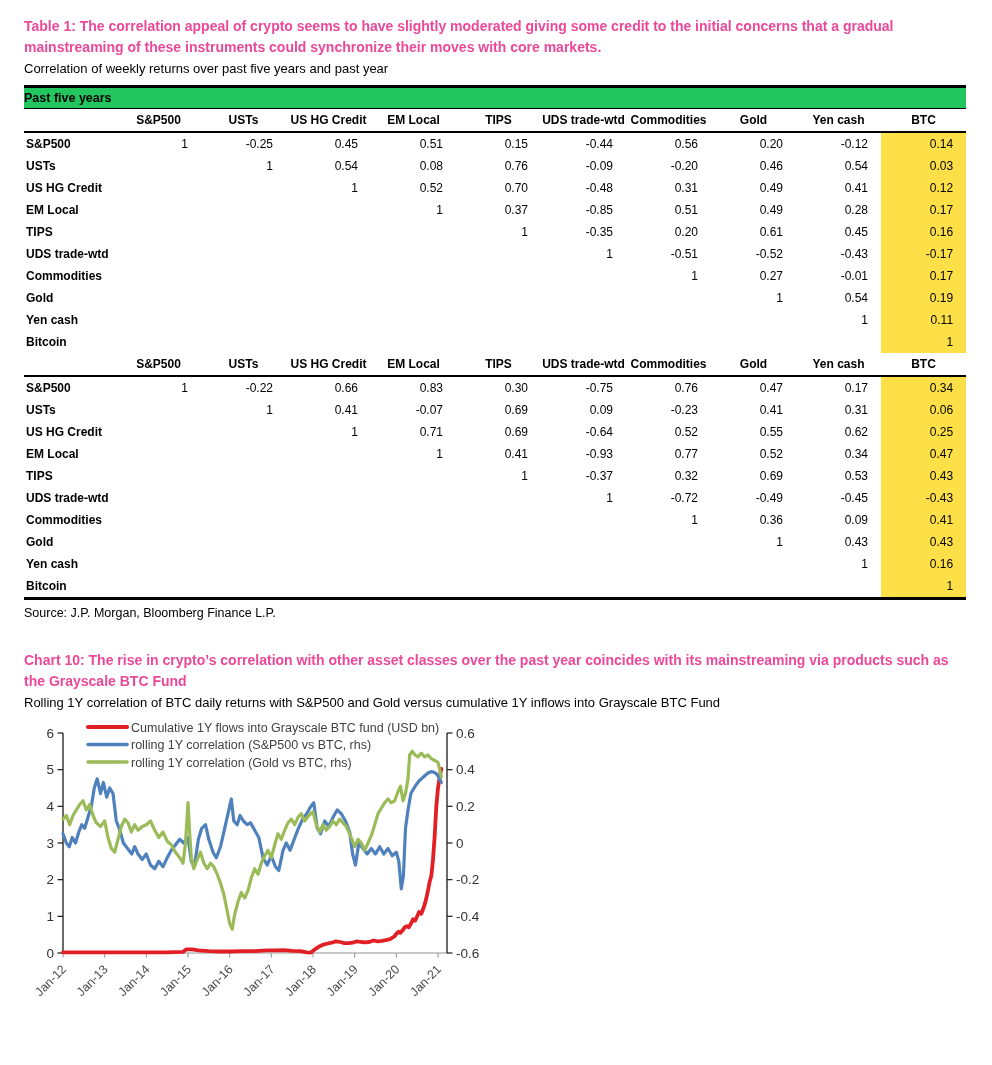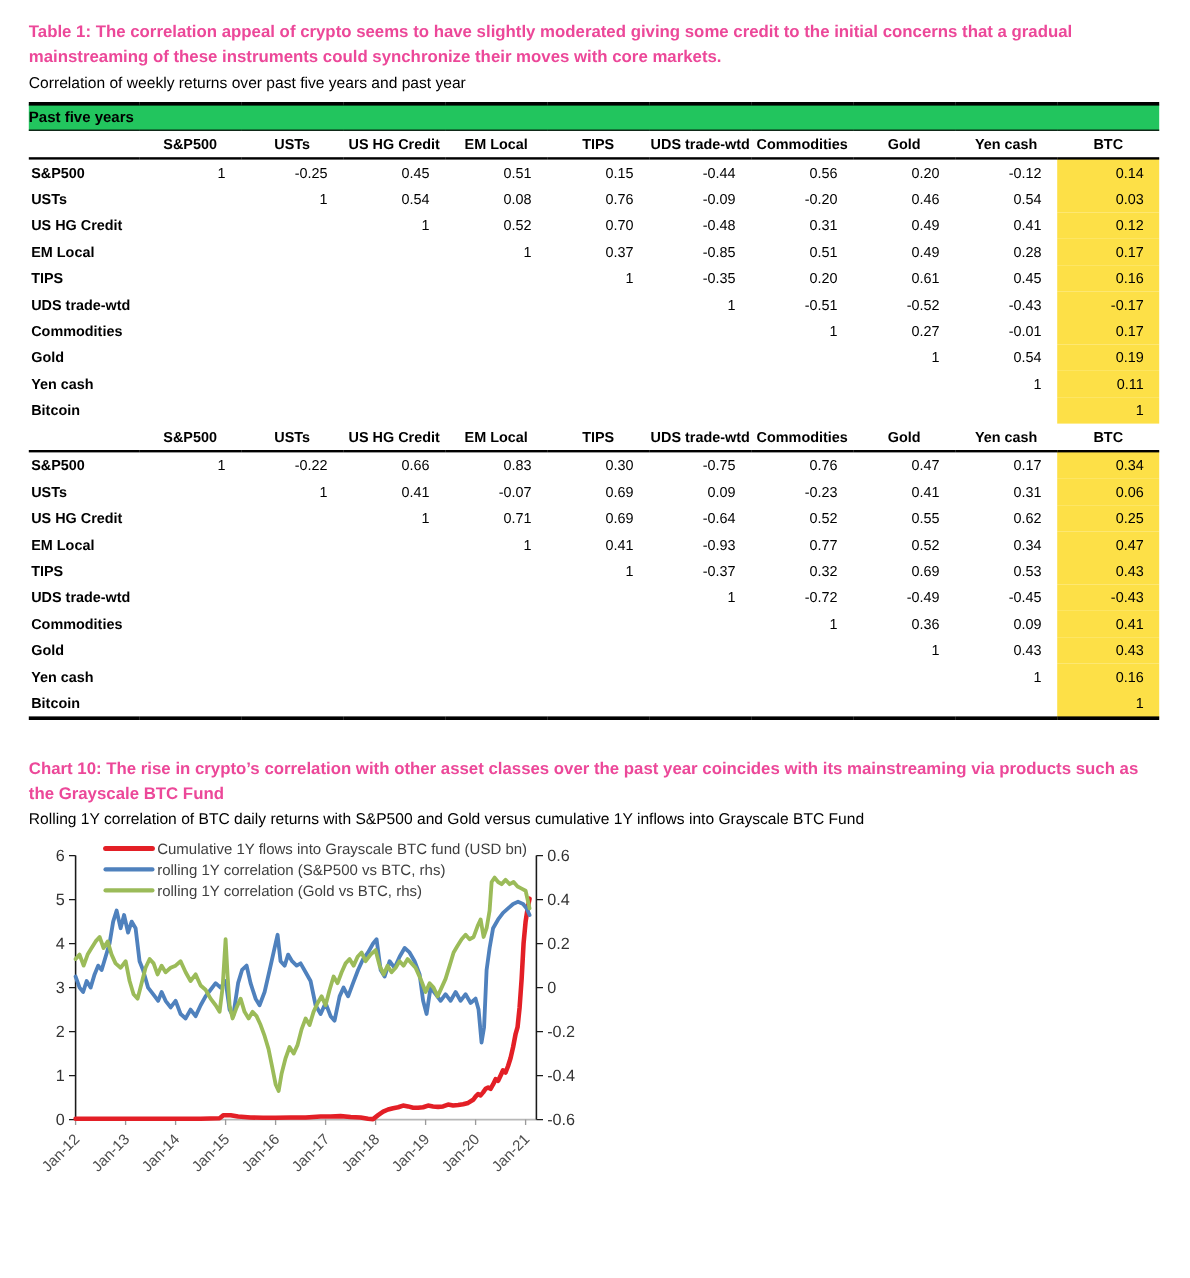--- a/index.html
+++ b/index.html
@@ -319,20 +319,21 @@
           <td class="v"></td>
           <td class="v"></td>
           <td class="v"></td>
           <td class="v"></td>
           <td class="v"></td>
           <td class="v btc">1</td>
         </tr>
       </tbody>
   </table>
 
+  <p class="src">Source: J.P. Morgan, Bloomberg Finance L.P.</p>
 
   <div class="chart-block">
     <p class="block-title">Chart 10: The rise in crypto’s correlation with other asset classes over the past year coincides with its mainstreaming via products such as the Grayscale BTC Fund</p>
     <p class="block-sub">Rolling 1Y correlation of BTC daily returns with S&amp;P500 and Gold versus cumulative 1Y inflows into Grayscale BTC Fund</p>
     <div class="chart-wrap">
       <svg id="chart" width="470" height="302" viewBox="0 0 470 302">
           <line x1="39" y1="234" x2="423" y2="234" stroke="#b7b7b7" stroke-width="1.3"></line>
           <line x1="39" y1="234" x2="39" y2="238.5" stroke="#9a9a9a" stroke-width="1.1"></line>
           <text x="43" y="251" text-anchor="end" font-size="12.5" fill="#4d4d4d" transform="rotate(-45 43 251)">Jan-12</text>
           <line x1="80.66666666666666" y1="234" x2="80.66666666666666" y2="238.5" stroke="#9a9a9a" stroke-width="1.1"></line>

